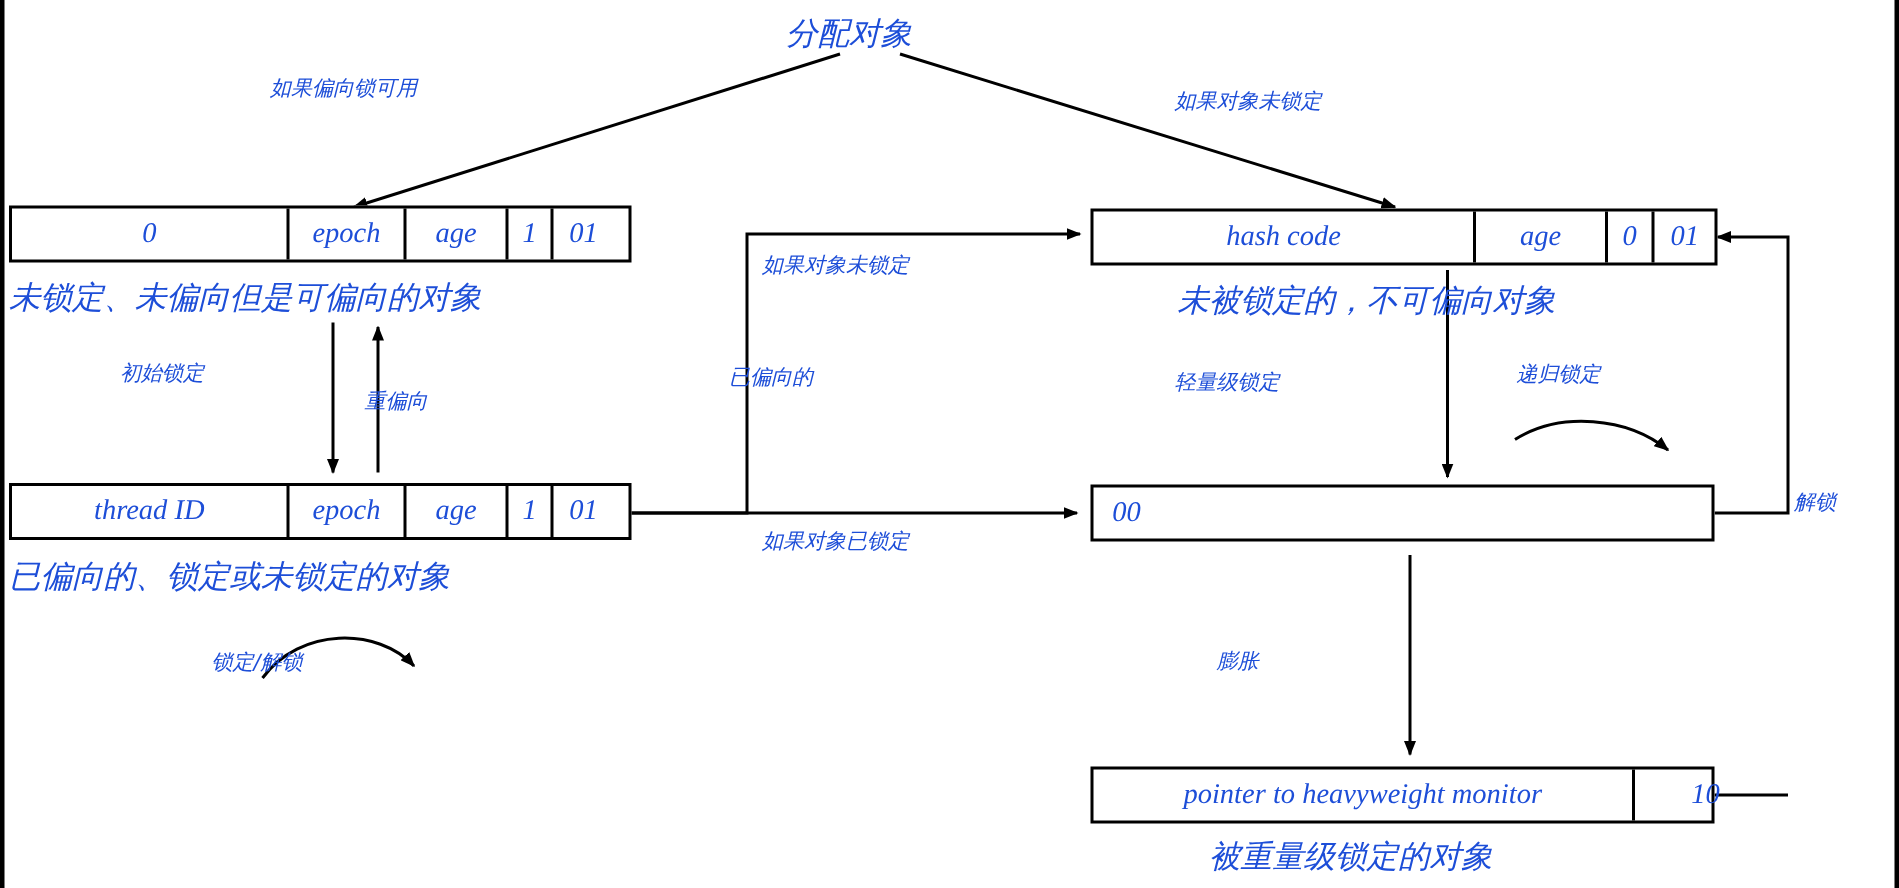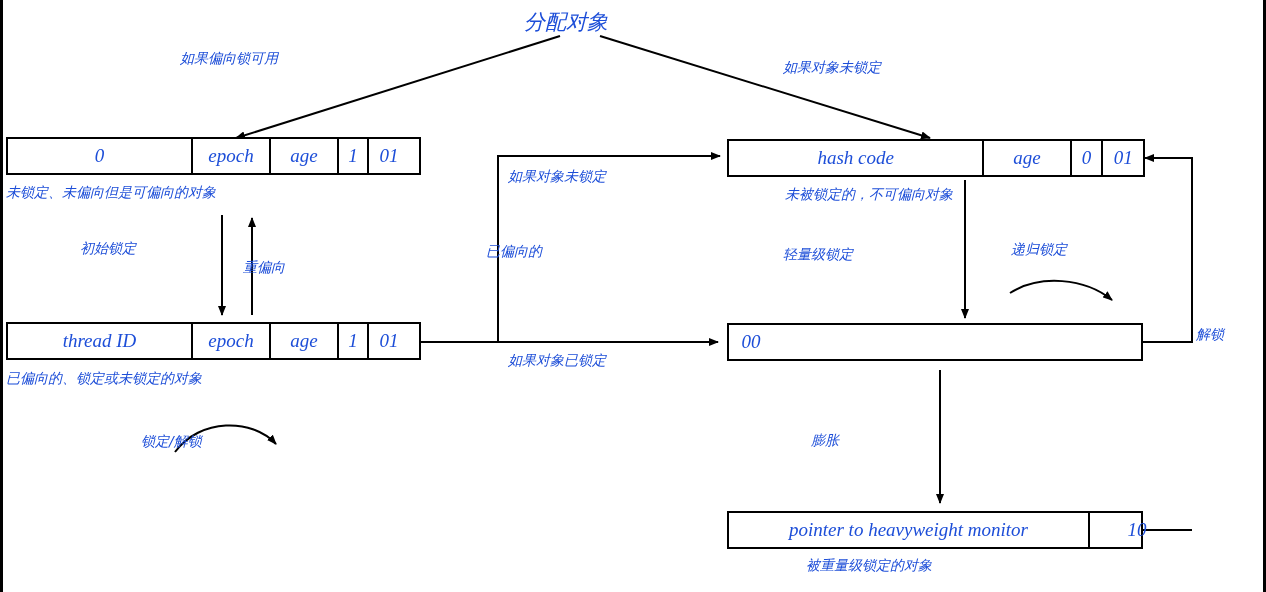--- a/index.html
+++ b/index.html
@@ -56,21 +56,21 @@
     white-space: nowrap;
     padding: 0 4px;
   }
   .word-cell:last-child {
     border-right: none;
   }
 
   
   .caption {
     position: absolute;
-    font-size: 14px;
+    font-size: 21px;
     white-space: nowrap;
     font-family: "DejaVu Sans", sans-serif;
   }
   
   .edge-label {
     position: absolute;
     font-size: 14px;
     white-space: nowrap;
     font-family: "DejaVu Sans", sans-serif;
   }

